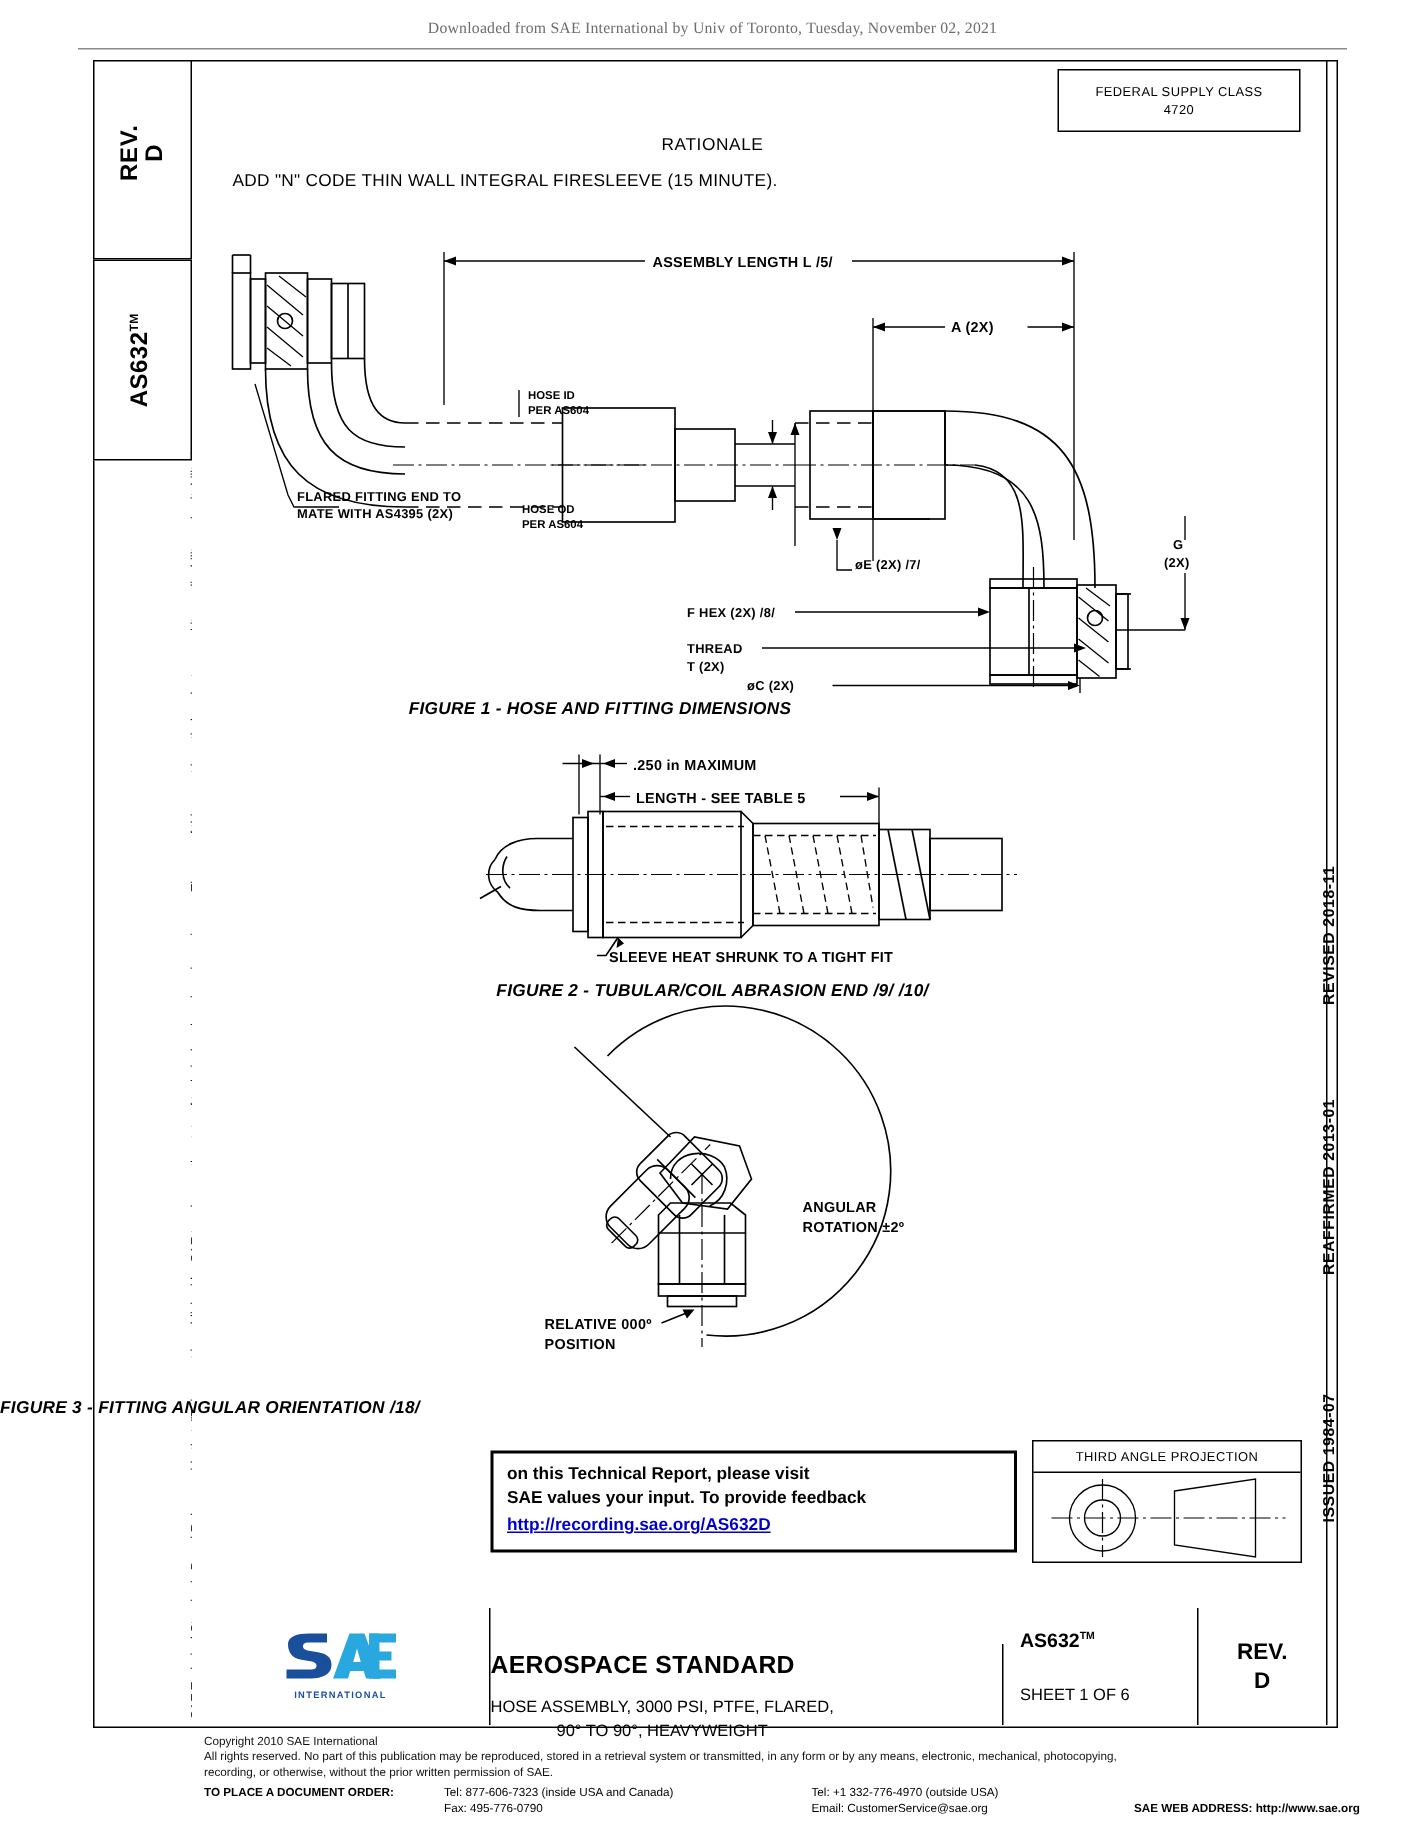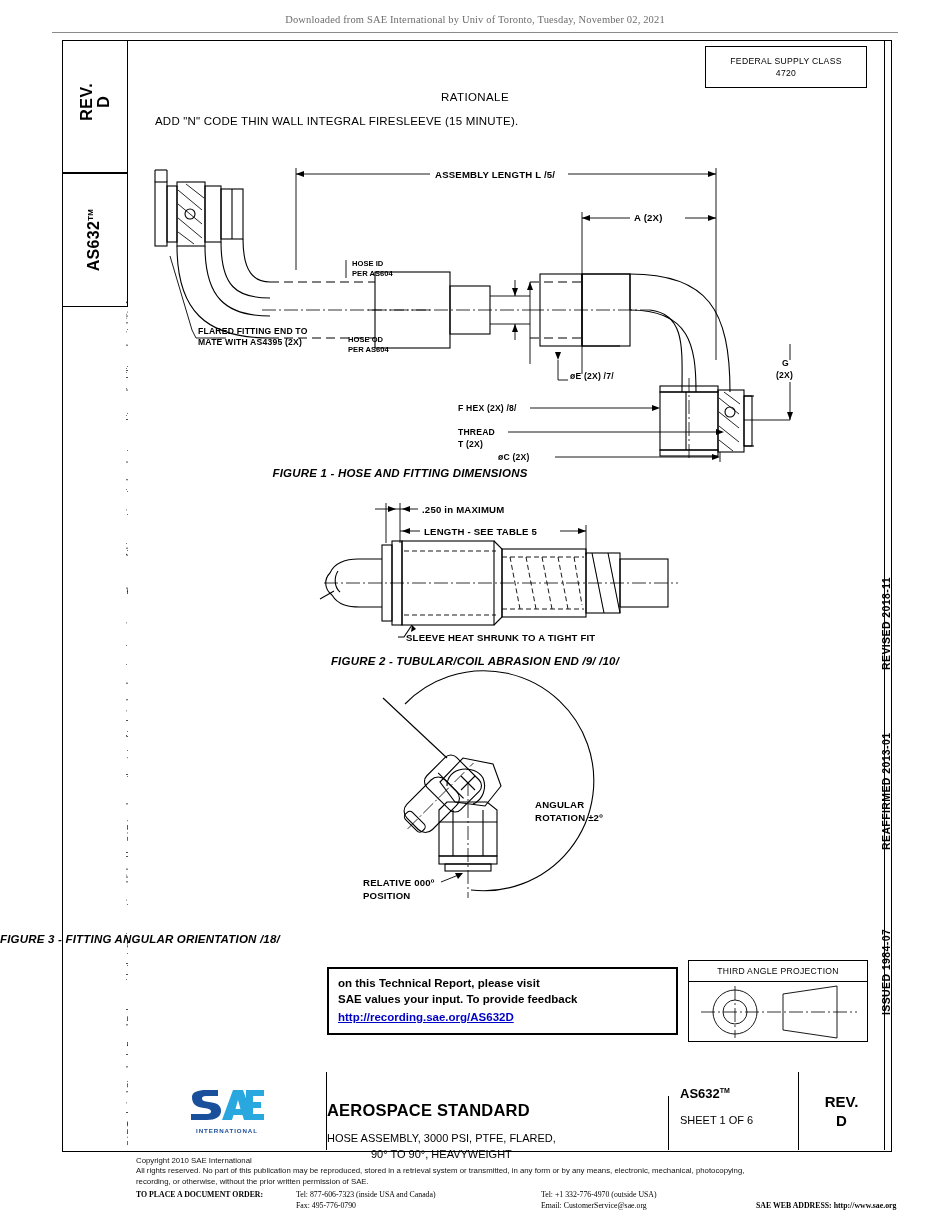--- a/index.html
+++ b/index.html
@@ -96,32 +96,32 @@
 
   .titleblock{position:absolute;left:128px;top:1072px;width:756px;height:78px;box-sizing:border-box;display:flex;}
   .tb-logo{width:199px;border-right:1.4px solid #000;box-sizing:border-box;display:flex;align-items:center;justify-content:center;}
   .tb-mid{width:342px;border-right:1.4px solid #000;box-sizing:border-box;display:flex;flex-direction:column;align-items:flex-start;margin-top:24px;}
   .tb-mid .hd{font-size:16.5px;font-weight:bold;letter-spacing:.2px;margin-top:5px;}
   .tb-mid .sep{width:318px;height:1.2px;background:#000;margin:4px 0 6px 0;}
   .tb-mid .sub{font-size:11px;line-height:16px;text-align:center;}
   .tb-doc{width:130px;border-right:1.4px solid #000;box-sizing:border-box;padding:14px 0 0 11px;}
   .tb-doc .d1{font-size:13px;font-weight:bold;}
   .tb-doc .d1 sup{font-size:7px;vertical-align:super;}
-  .tb-doc .d2{font-size:11px;margin-top:13px;}
+  .tb-doc .d2{font-size:11px;margin-top:23px;}
   .tb-rev{flex:1;display:flex;flex-direction:column;align-items:center;justify-content:center;}
   .tb-rev .r1{font-size:15px;font-weight:bold;line-height:19px;}
 
   
   .sae-logo{width:78px;text-align:center;}
   .sae-int{font-size:6.2px;font-weight:bold;letter-spacing:.9px;color:#1a4f9c;margin-top:2px;}
 
   
   .copy{position:absolute;left:136px;top:1156px;width:800px;font-size:7.8px;line-height:10.4px;color:#111;}
   .order{position:absolute;left:136px;top:1190px;width:810px;font-size:7.8px;line-height:10.6px;}
-  .order-grid{display:flex;font-family:Liberation Serif, serif;}
+  .order-grid{display:flex;}
   .oc1{width:160px;font-weight:bold;}
   .oc2{width:245px;}
   .oc3{width:215px;}
   .oc4{flex:1;font-weight:bold;}
 </style>
 </head>
 <body>
 
 <div class="page">
 

